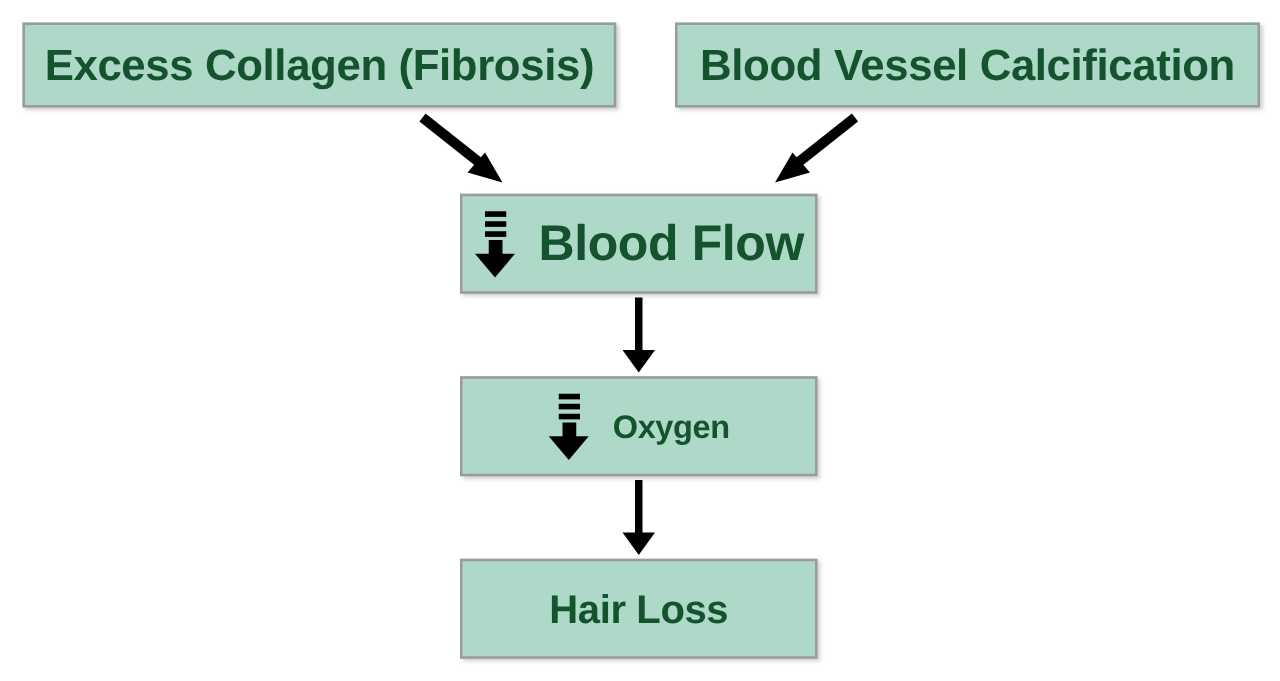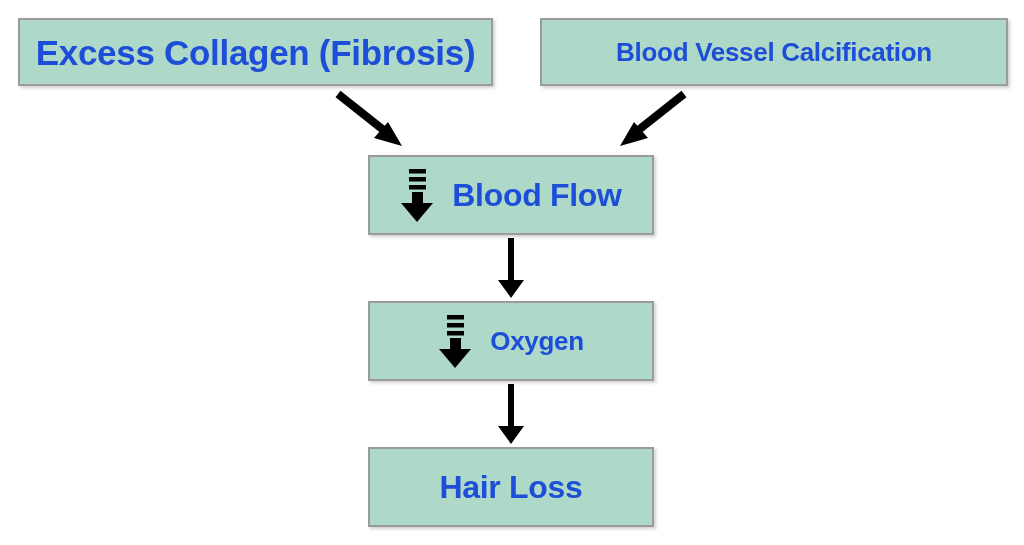--- a/index.html
+++ b/index.html
@@ -26,46 +26,46 @@
     box-shadow: 2px 2px 3px rgba(120,120,120,0.35);
     display: flex;
     align-items: center;
     justify-content: center;
     color: #3b78e7;
     font-weight: bold;
     letter-spacing: -0.3px;
     white-space: nowrap;
   }
   .node .label {
-    color: #1d4ed8;
+    color: #14532d;
     font-weight: bold;
     line-height: 1;
   }
   
   #node-collagen {
     left: 18px;
     top: 18px;
     width: 475px;
     height: 68px;
     font-size: 35px;
   }
   #node-calcification {
     left: 540px;
     top: 18px;
     width: 468px;
     height: 68px;
-    font-size: 26px;
+    font-size: 35px;
   }
   
   #node-bloodflow {
     left: 368px;
     top: 155px;
     width: 286px;
     height: 80px;
-    font-size: 32px;
+    font-size: 40px;
   }
   #node-oxygen {
     left: 368px;
     top: 301px;
     width: 286px;
     height: 80px;
     font-size: 26px;
   }
   #node-hairloss {
     left: 368px;

